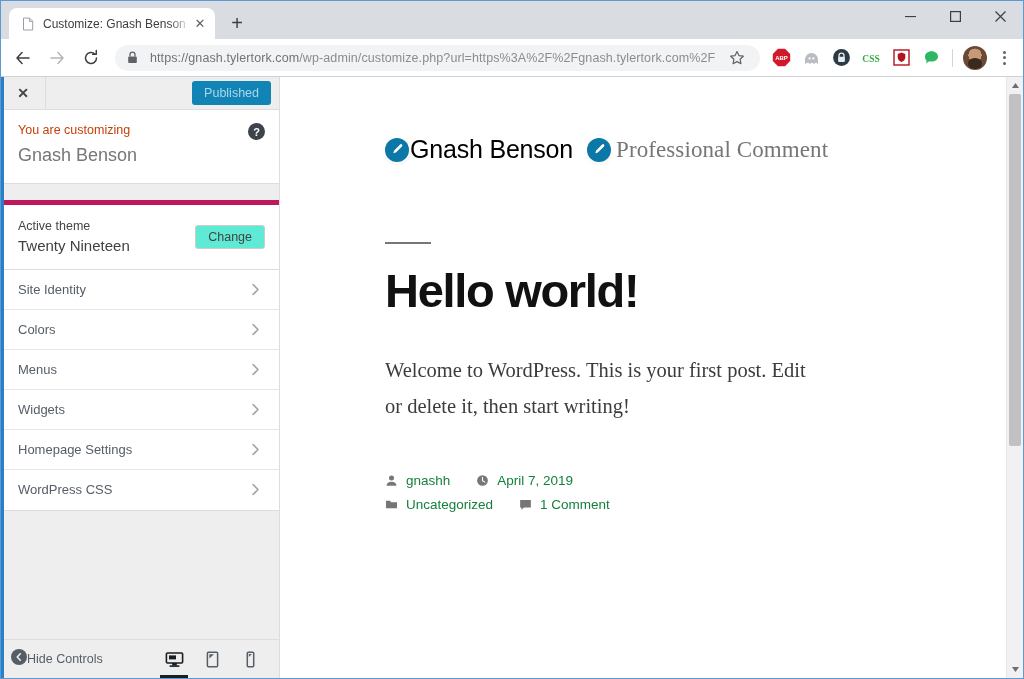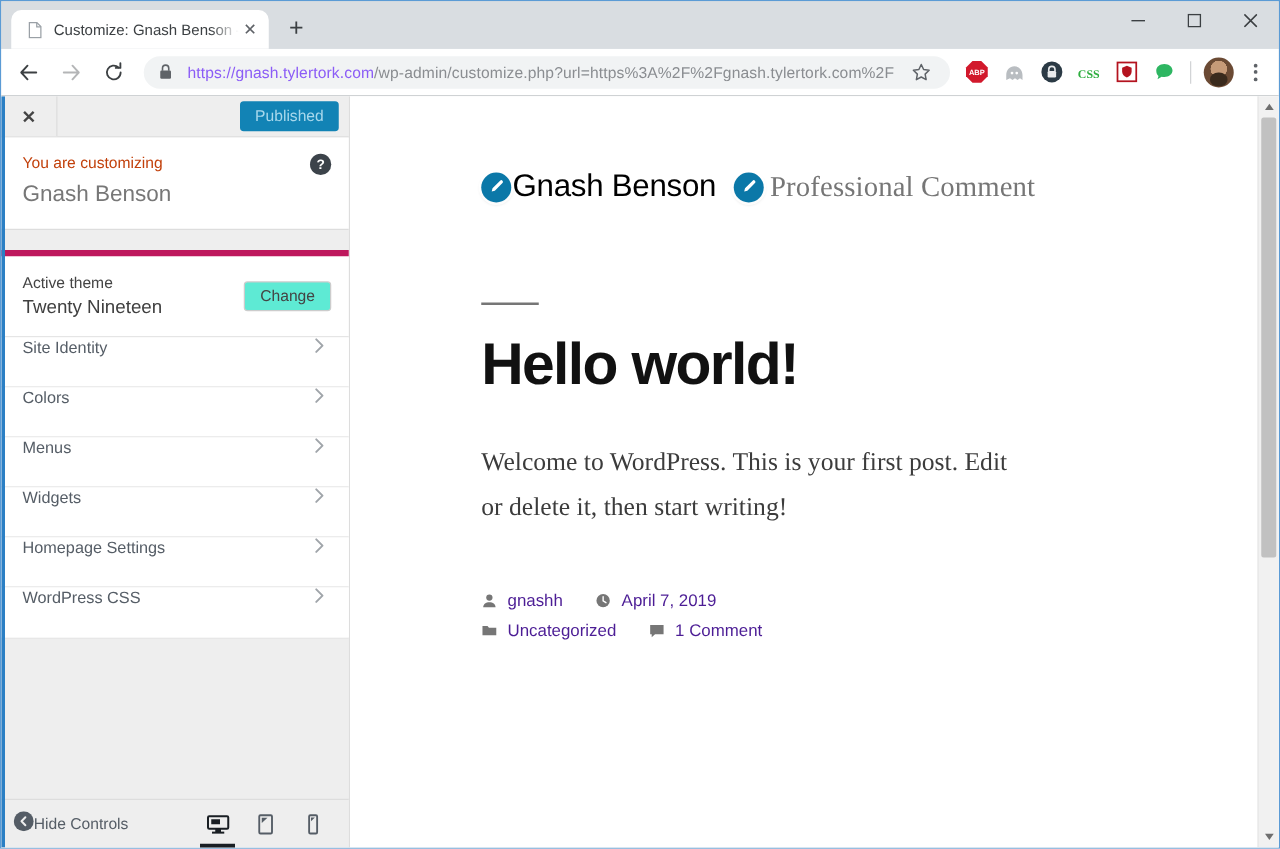--- a/index.html
+++ b/index.html
@@ -110,21 +110,21 @@
     min-width: 0;
   }
   .omnibox .lock { flex: 0 0 14px; margin-right: 9px; display:flex; align-items:center;}
   .url {
     flex: 1 1 auto;
     font-size: 12.5px;
     color: #8a8d91;
     white-space: nowrap; overflow: hidden;
     letter-spacing: .1px;
   }
-  .url .host { color: #8b5cf6; }
+  .url .host { color: #737373; }
   .star {
     flex: 0 0 22px; width:22px; height:22px;
     display:flex; align-items:center; justify-content:center;
     margin-left: 6px; cursor: pointer;
   }
 
   .ext {
     width: 24px; height: 24px;
     margin: 0 3px;
     display: flex; align-items: center; justify-content: center;
@@ -239,21 +239,21 @@
     color: #444;
     font-size: 12.5px;
     font-family: "Liberation Sans", sans-serif;
     padding: 4px 12px;
     cursor: pointer;
   }
 
   .cz-sections { background:#fff; flex: 0 0 auto; border-bottom:1px solid #ddd;}
   .cz-section {
     height: 40px;
-    display: flex; align-items: flex-start;
+    display: flex; align-items: center;
     padding: 0 17px;
     border-bottom: 1px solid #e6e6e6;
     cursor: pointer;
     background:#fff;
   }
   .cz-section:last-child { border-bottom: none; }
   .cz-section-label { flex:1 1 auto; font-size: 13px; color: #555d66; }
   .cz-chevron { color:#a0a5aa; display:flex; align-items:center; }
 
   .cz-filler { flex: 1 1 auto; background: #eeeeee; }
@@ -347,21 +347,21 @@
   .entry-meta {
     margin-top: 48px;
     font-family: "Liberation Sans", sans-serif;
     font-size: 13.5px;
     color: #767676;
   }
   .meta-row { display:flex; align-items:center; margin-bottom: 9px; }
   .meta-item { display:flex; align-items:center; margin-right: 26px; }
   .meta-icon { display:flex; align-items:center; margin-right: 8px; color:#767676; }
   .meta-text { color: #767676; }
-  a.meta-text { text-decoration:none; color:#4c1d95;}
+  a.meta-text { text-decoration:none; color:#15803d;}
 
   
   .scrollbar {
     width: 17px; flex: 0 0 17px;
     background: #f1f1f1;
     border-left: 1px solid #e6e6e6;
     display:flex; flex-direction:column;
     position: relative;
   }
   .sb-arrow {

